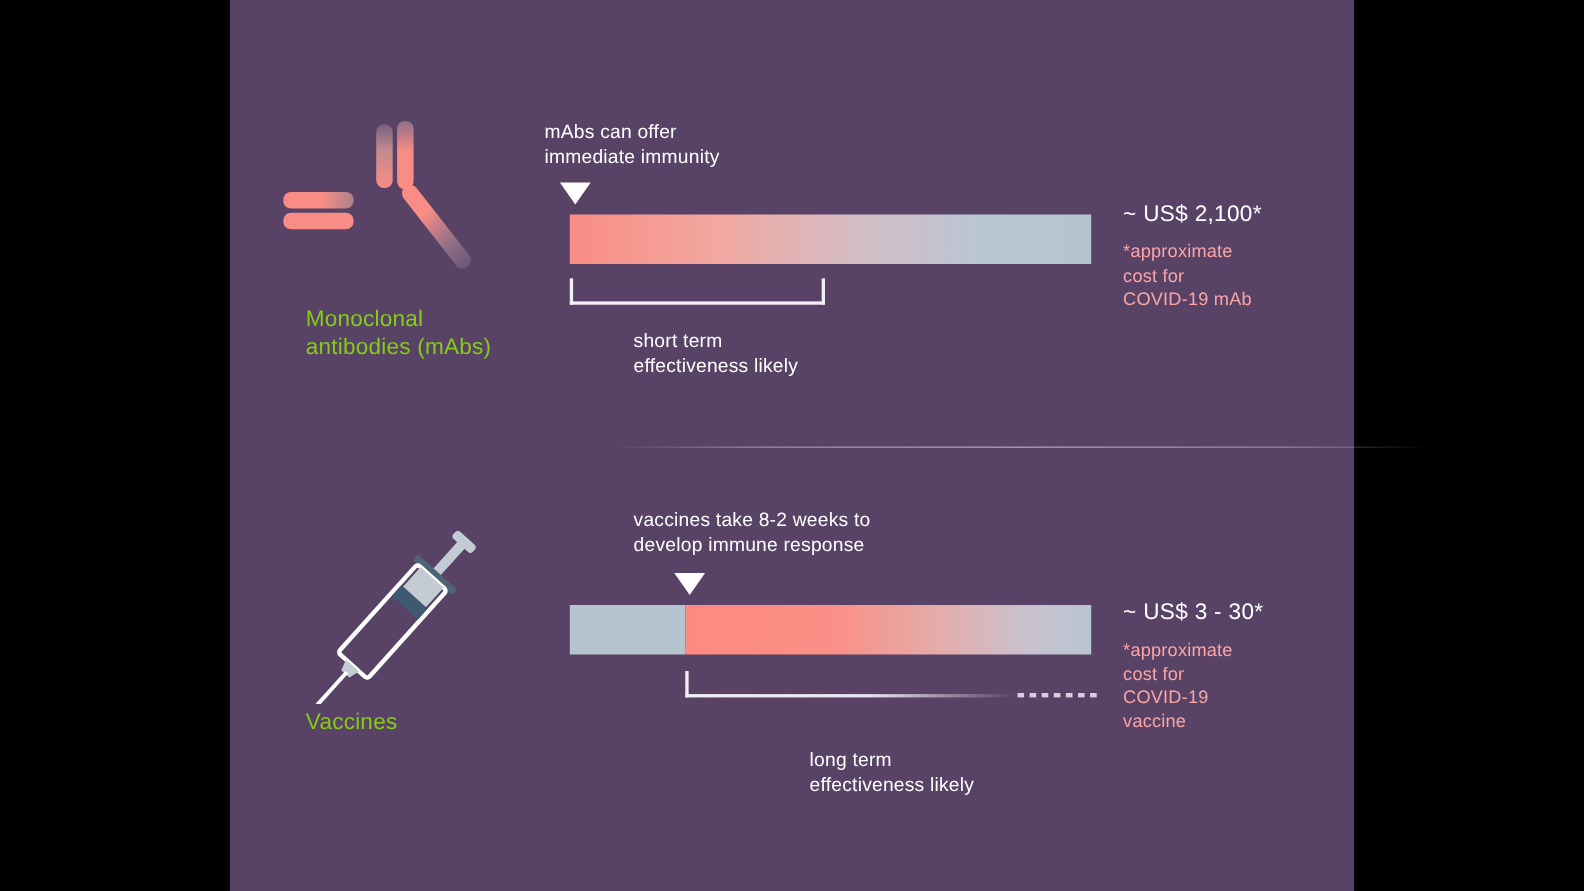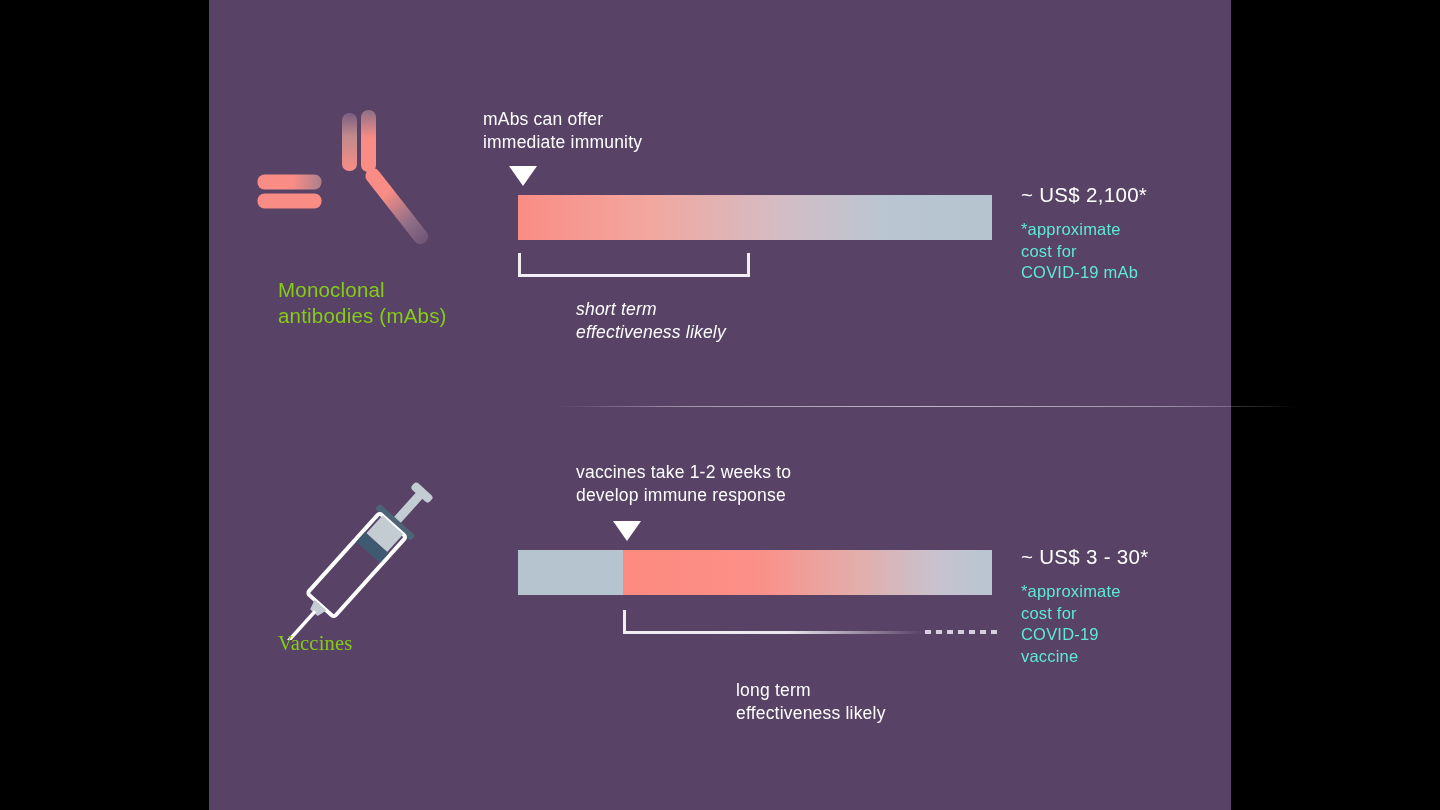--- a/index.html
+++ b/index.html
@@ -53,21 +53,21 @@
   .bracket{position:absolute;}
   .bracket .hline{position:absolute;left:0;bottom:0;height:3px;background:#f3eef6;}
   .bracket .hfade{position:absolute;bottom:0;height:3px;background:linear-gradient(90deg,#f3eef6 0%,rgba(243,238,246,.95) 55%,rgba(243,238,246,0) 100%);}
   .bracket .tick{position:absolute;bottom:0;width:3px;background:#f3eef6;}
   .dots{position:absolute;bottom:0;height:4px;display:flex;gap:5px;}
   .dots i{display:block;width:6px;height:4px;background:#d7cfe0;}
   .bracket-label{position:absolute;color:#ffffff;font-size:17.5px;line-height:23px;letter-spacing:.2px;white-space:pre-line;}
 
   
   .cost{position:absolute;color:#ffffff;font-size:20.5px;letter-spacing:.3px;white-space:nowrap;}
-  .costnote{position:absolute;color:#5eead4;font-size:16.5px;line-height:21.5px;letter-spacing:.2px;white-space:pre-line;}
+  .costnote{position:absolute;color:#fca5a5;font-size:16.5px;line-height:21.5px;letter-spacing:.2px;white-space:pre-line;}
 
   
   #divider{position:absolute;left:348px;top:406px;width:742px;height:1px;
     background:linear-gradient(90deg,rgba(226,219,235,0) 0%,rgba(226,219,235,.55) 18%,rgba(226,219,235,.75) 50%,rgba(226,219,235,.5) 82%,rgba(226,219,235,0) 100%);}
 </style>
 </head>
 <body>
 
 <div id="stage">
   <div id="panel">
@@ -80,37 +80,37 @@
           <span class="armR"></span>
           <span class="armL"></span>
           <span class="armL2"></span>
           <span class="stem"></span>
         </div>
       </div>
 
       <div class="icon-label" style="left:69px;top:277px;width:220px;">Monoclonal
 antibodies (mAbs)</div>
 
-      <div class="callout" style="left:274px;top:108px;width:300px;">mAbs can offer
+      <div class="callout" style="left:286px;top:108px;width:300px;">mAbs can offer
 immediate immunity</div>
 
       <div class="marker" style="left:300px;top:166px;"></div>
 
       <div class="bar" style="left:309px;top:195px;width:474px;">
         <div class="seg" style="left:0;width:474px;
              background:linear-gradient(90deg,#f98d85 0%,#f2a79f 28%,#d4bcc4 55%,#b9c6d2 78%,#b6c4d0 100%);"></div>
       </div>
 
       <div class="bracket" style="left:309px;top:253px;width:232px;height:24px;">
         <div class="tick" style="left:0;height:24px;"></div>
         <div class="hline" style="width:232px;"></div>
         <div class="tick" style="left:229px;height:24px;"></div>
       </div>
 
-      <div class="bracket-label" style="left:367px;top:298px;width:260px;font-style:italic;">short term
+      <div class="bracket-label" style="left:367px;top:298px;width:260px;">short term
 effectiveness likely</div>
 
       <div class="cost" style="left:812px;top:183px;text-align:center;">~ US$ 2,100*</div>
       <div class="costnote" style="left:812px;top:219px;width:200px;">*approximate
 cost for
 COVID-19 mAb</div>
     </div>
 
     <div id="divider"></div>
 
@@ -131,23 +131,23 @@
 
             <rect x="74" y="64" width="32" height="13" fill="#3f5a70"></rect>
 
             <path d="M82 148 h16 l-3 10 h-10 z" fill="#c3ccd3"></path>
 
             <rect x="88.2" y="156" width="3.6" height="40" fill="#ffffff"></rect>
           </g>
         </svg>
       </div>
 
-      <div class="icon-label" style="left:69px;top:630px;width:220px;font-family:Liberation Serif, serif;">Vaccines</div>
+      <div class="icon-label" style="left:69px;top:644px;width:220px;">Vaccines</div>
 
-      <div class="callout" style="left:367px;top:461px;width:330px;">vaccines take 1-2 weeks to
+      <div class="callout" style="left:367px;top:461px;width:330px;">vaccines take 8-2 weeks to
 develop immune response</div>
 
       <div class="marker" style="left:404px;top:521px;"></div>
 
       <div class="bar" style="left:309px;top:550px;width:474px;">
         <div class="seg" style="left:0;width:105px;background:#b6c4d0;"></div>
         <div class="seg" style="left:105px;width:369px;
              background:linear-gradient(90deg,#fd8a81 0%,#fb8f87 36%,#e2aeab 64%,#c8c2cf 85%,#b8c5d1 100%);"></div>
       </div>
 

